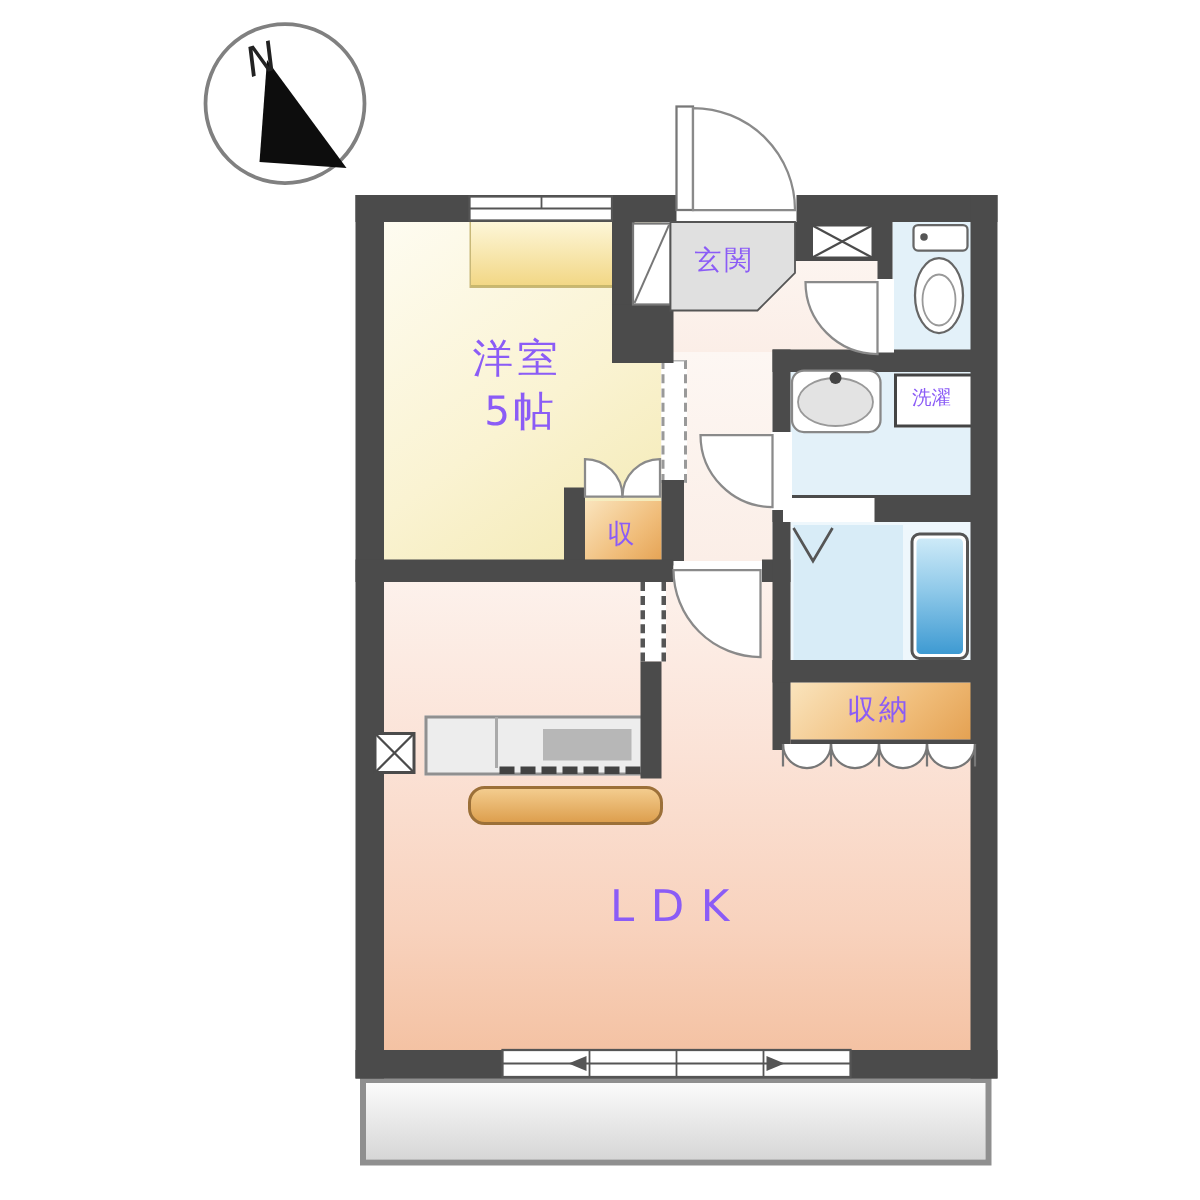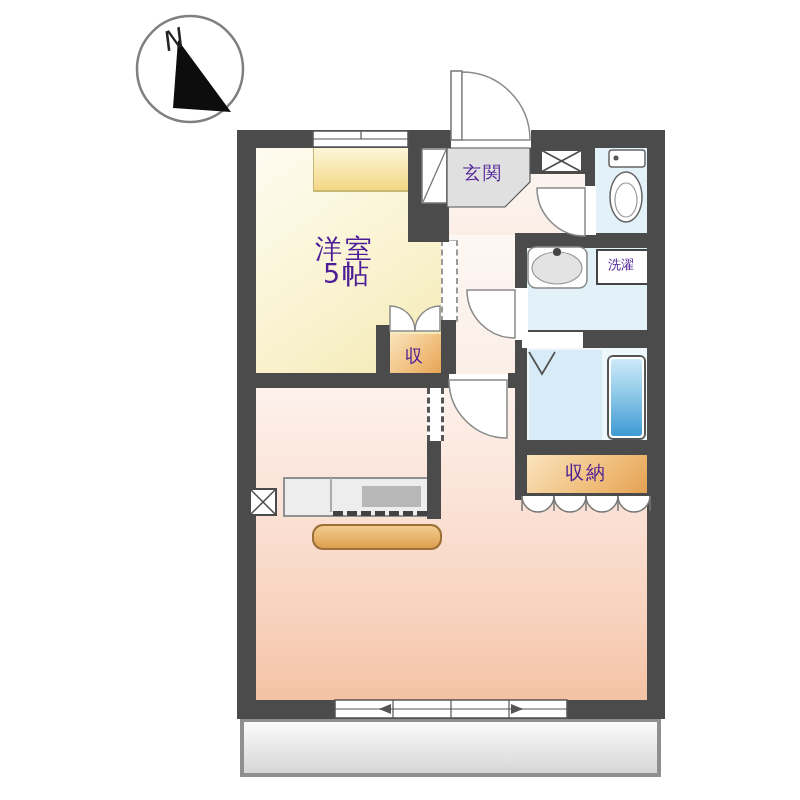--- a/index.html
+++ b/index.html
@@ -4,21 +4,21 @@
 <style>
   html,body{margin:0;padding:0;background:#ffffff;}
   #stage{position:relative;width:800px;height:800px;background:#fff;overflow:hidden;
          font-family:"DejaVu Sans","Liberation Sans",sans-serif;}
   .floor{position:absolute;z-index:1;}
   .fix{position:absolute;z-index:2;}
   .wall{position:absolute;z-index:3;background:#4b4b4b;}
   .gap{position:absolute;z-index:4;background:#ffffff;}
   #overlay{position:absolute;left:0;top:0;z-index:5;pointer-events:none;}
   .label{position:absolute;z-index:6;transform:translate(-50%,-50%);
-         color:#4c1d95;text-align:center;white-space:nowrap;}
+         color:#8b5cf6;text-align:center;white-space:nowrap;}
   .floor-yoshitsu{background:linear-gradient(145deg,#fefcf1 0%,#faf3d2 55%,#f3e9b2 100%);}
   .floor-hall{background:linear-gradient(180deg,#fdf7f3,#fbeee7);}
   .floor-ldk{background:linear-gradient(180deg,#fdf3ee 0%,#fbe2d6 40%,#f8d2bd 75%,#f4c2a3 100%);}
   .floor-wet{background:#e3f1f9;}
   .closet-fill{background:linear-gradient(135deg,#fae4bd 0%,#f0bd7a 60%,#e4a152 100%);}
 </style>
 </head>
 <body>
 
 <div id="stage">
@@ -155,22 +155,23 @@
       <rect x="335" y="700" width="232" height="18" fill="#fff" stroke="#555" stroke-width="1.5"></rect>
       <line x1="335" y1="709" x2="567" y2="709" stroke="#555" stroke-width="1.2"></line>
       <line x1="393" y1="700" x2="393" y2="718" stroke="#555" stroke-width="1.2"></line>
       <line x1="451" y1="700" x2="451" y2="718" stroke="#555" stroke-width="1.2"></line>
       <line x1="509" y1="700" x2="509" y2="718" stroke="#555" stroke-width="1.2"></line>
       <polygon points="379,709 391,704 391,714" fill="#555"></polygon>
       <polygon points="523,709 511,704 511,714" fill="#555"></polygon>
     </g>
   </svg>
 
-  <div class="label" style="left:345px;top:239px;font-size:27px;letter-spacing:3px;margin-top:10px;">
+  <div class="label" style="left:345px;top:239px;font-size:27px;letter-spacing:3px;">
     <div>洋室</div>
   </div>
   <div class="label" style="left:347px;top:274px;font-size:27px;letter-spacing:2px;">5帖</div>
+  <div class="label" style="left:452px;top:604px;font-size:29px;letter-spacing:11px;">LDK</div>
   <div class="label" style="left:483px;top:173px;font-size:18px;letter-spacing:2px;">玄関</div>
   <div class="label" style="left:414px;top:356px;font-size:18px;">収</div>
   <div class="label" style="left:586px;top:473px;font-size:19px;letter-spacing:2px;">収納</div>
   <div class="label" style="left:621px;top:265px;font-size:13px;">洗濯</div>
 
 </div>
 
 </body></html>

